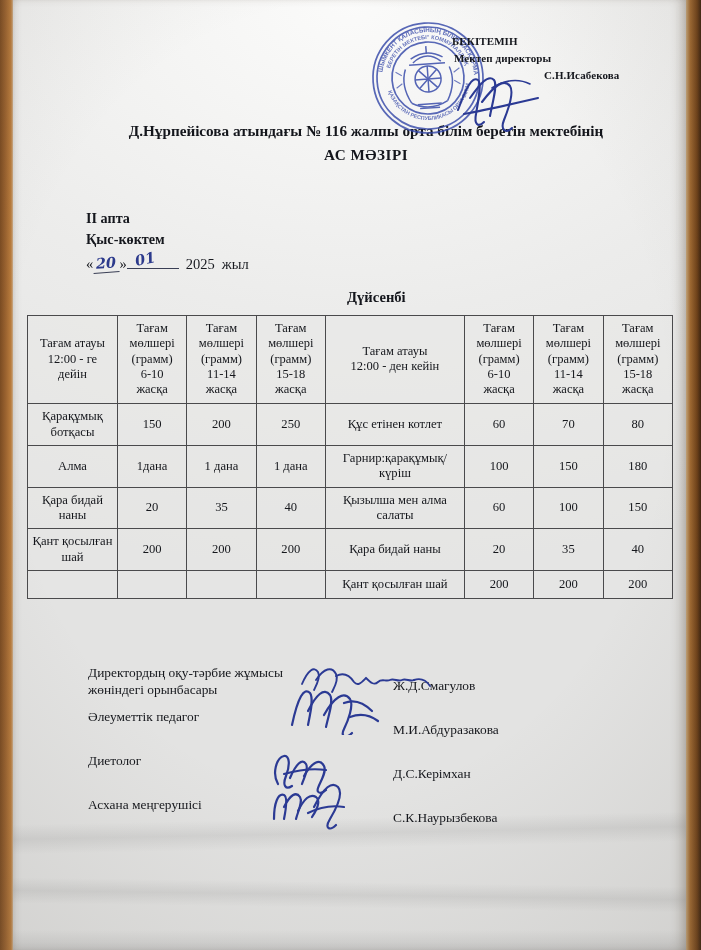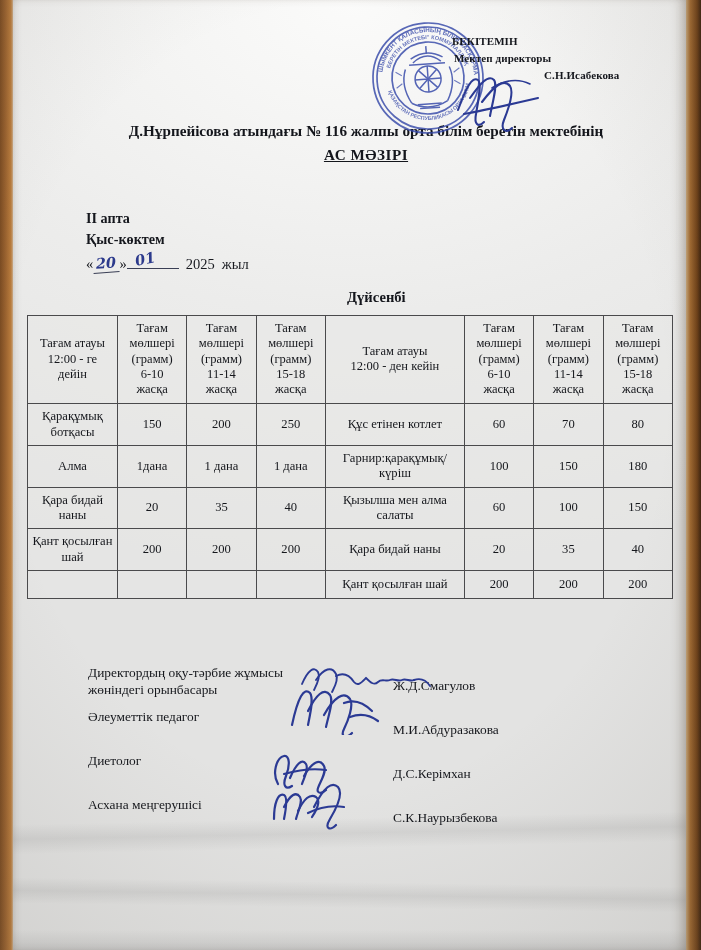--- a/index.html
+++ b/index.html
@@ -89,21 +89,21 @@
     position: absolute;
     left: 86px; top: 120px;
     width: 560px;
     text-align: center;
     font-weight: bold;
     font-size: 15.2px;
     line-height: 1.42;
     color: #14161c;
     z-index: 2;
   }
-  .title .l4 { margin-top: 2px; letter-spacing: .5px; text-decoration: underline; }
+  .title .l4 { margin-top: 2px; letter-spacing: .5px; }
 
   
   .weekinfo {
     position: absolute;
     left: 86px; top: 208px;
     font-weight: bold;
     font-size: 14.2px;
     line-height: 1.5;
     color: #15171d;
   }

